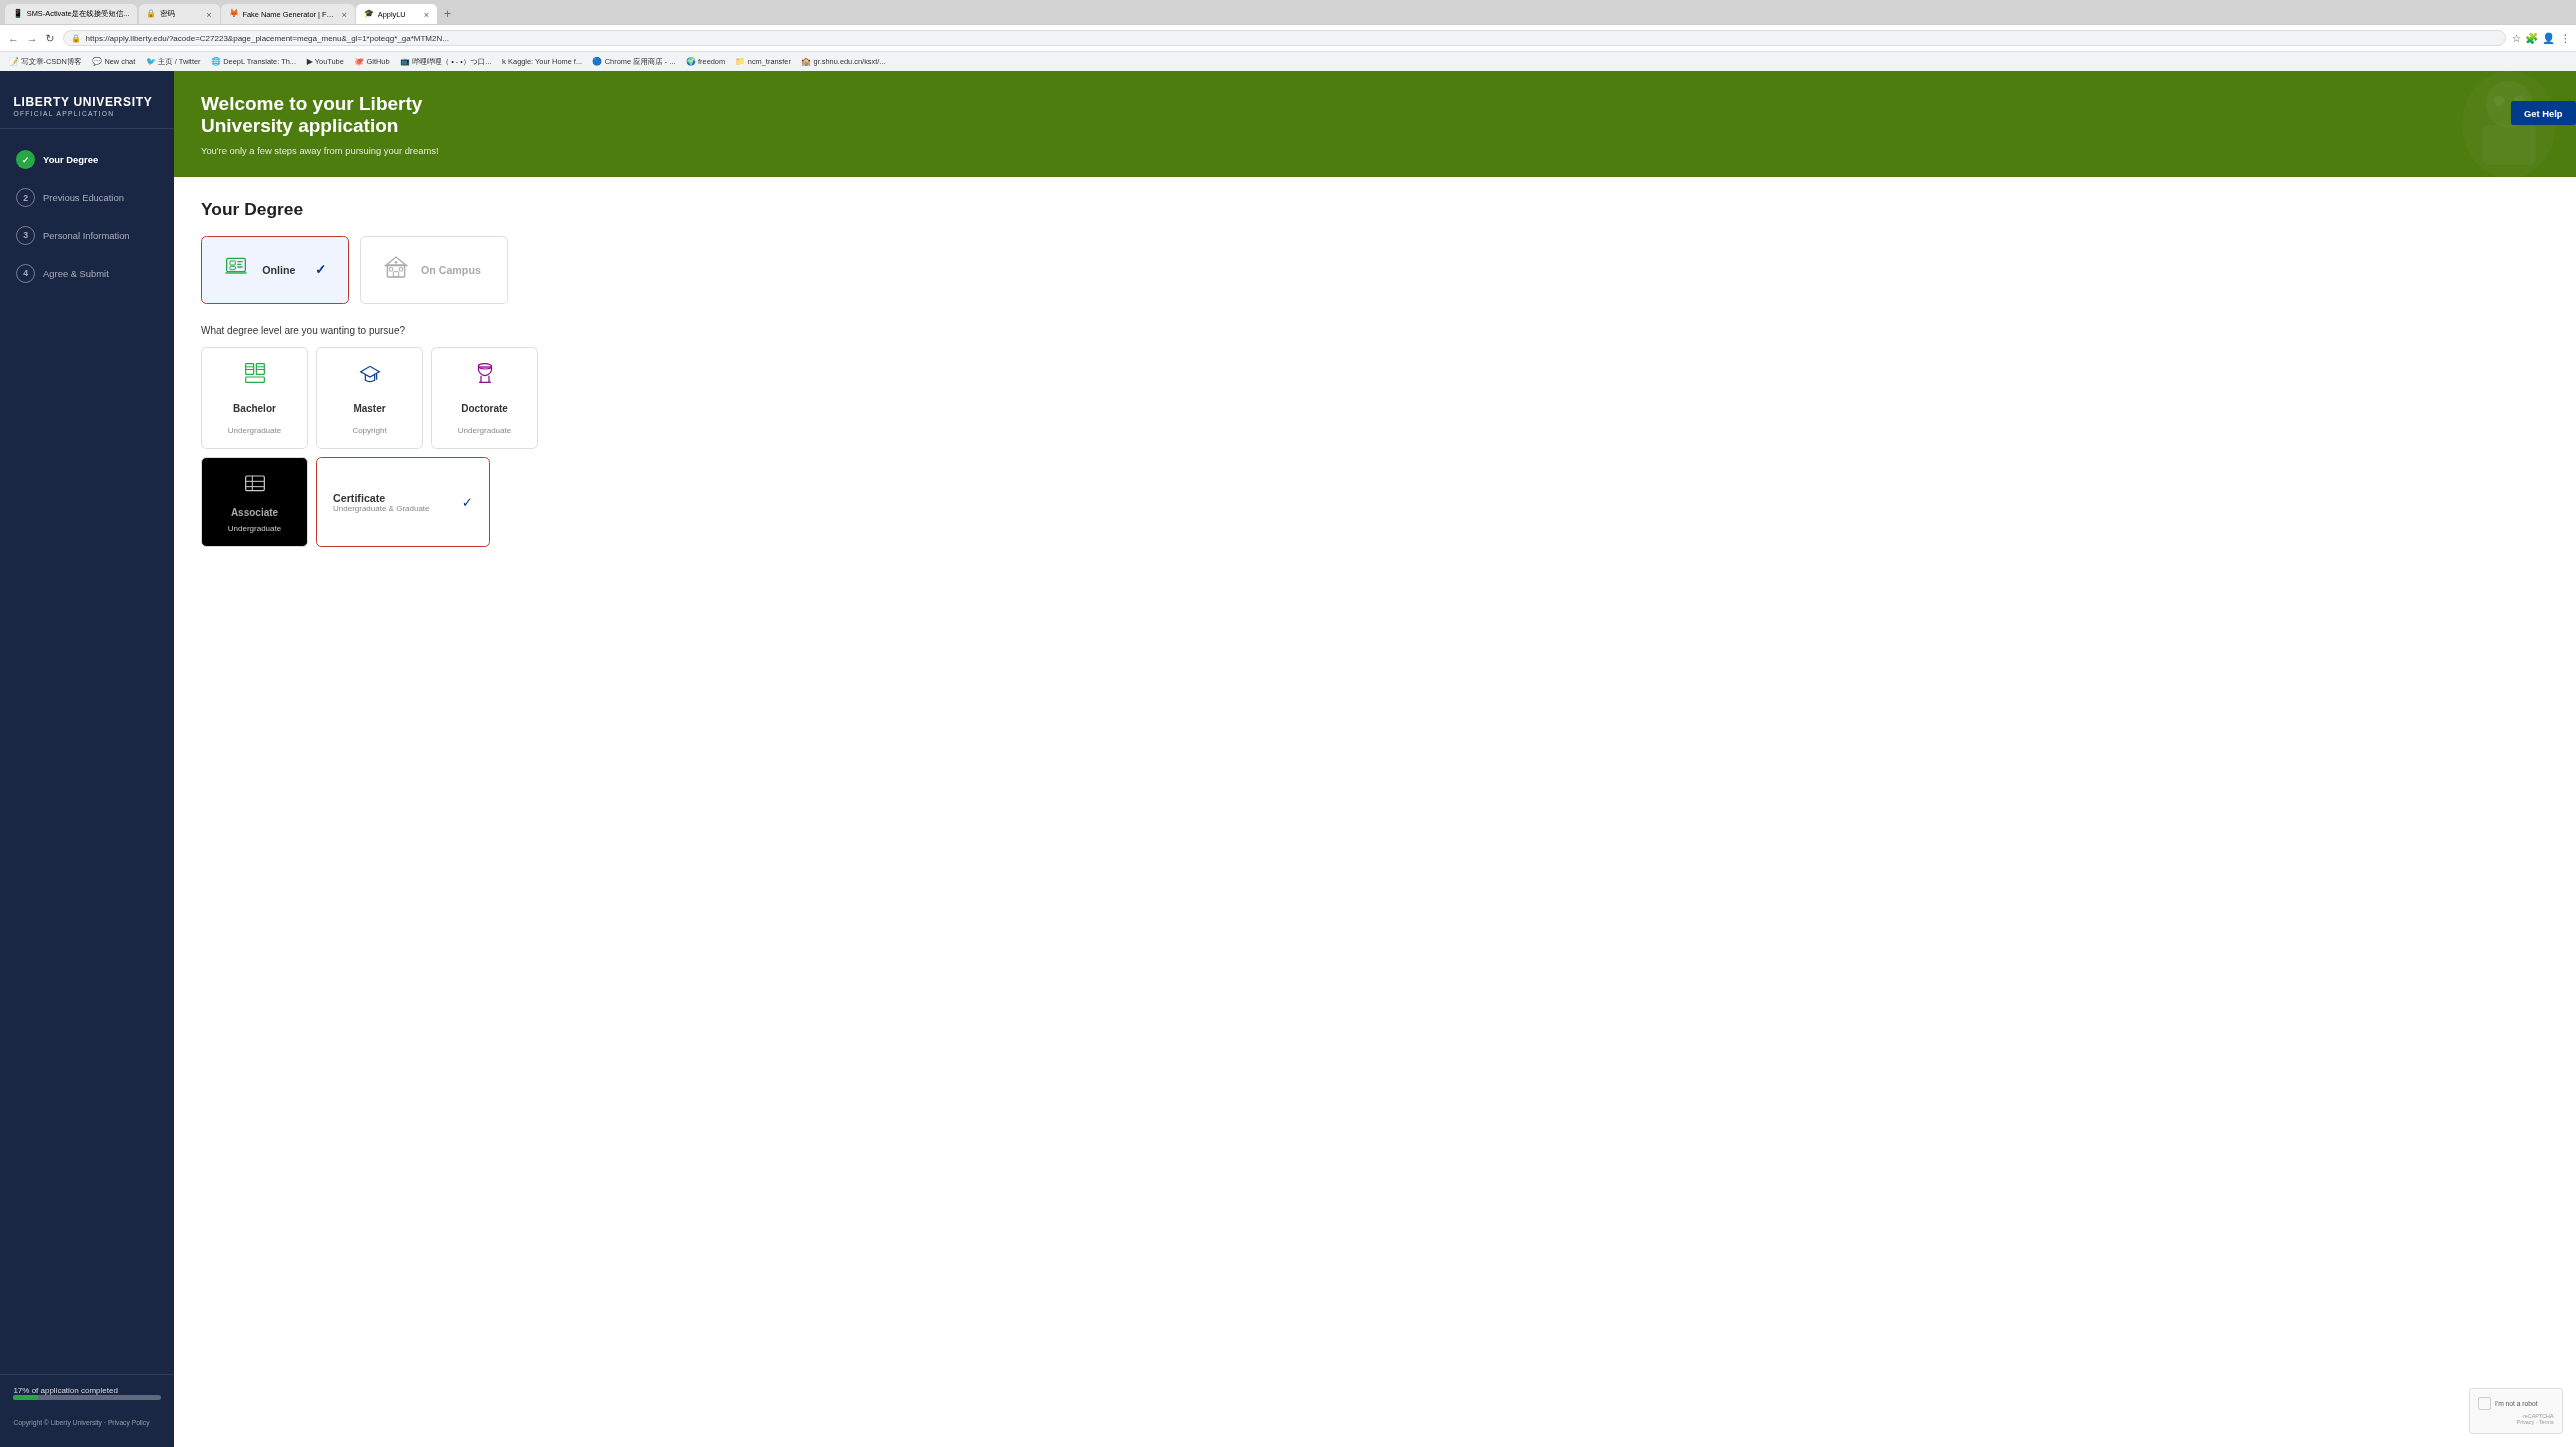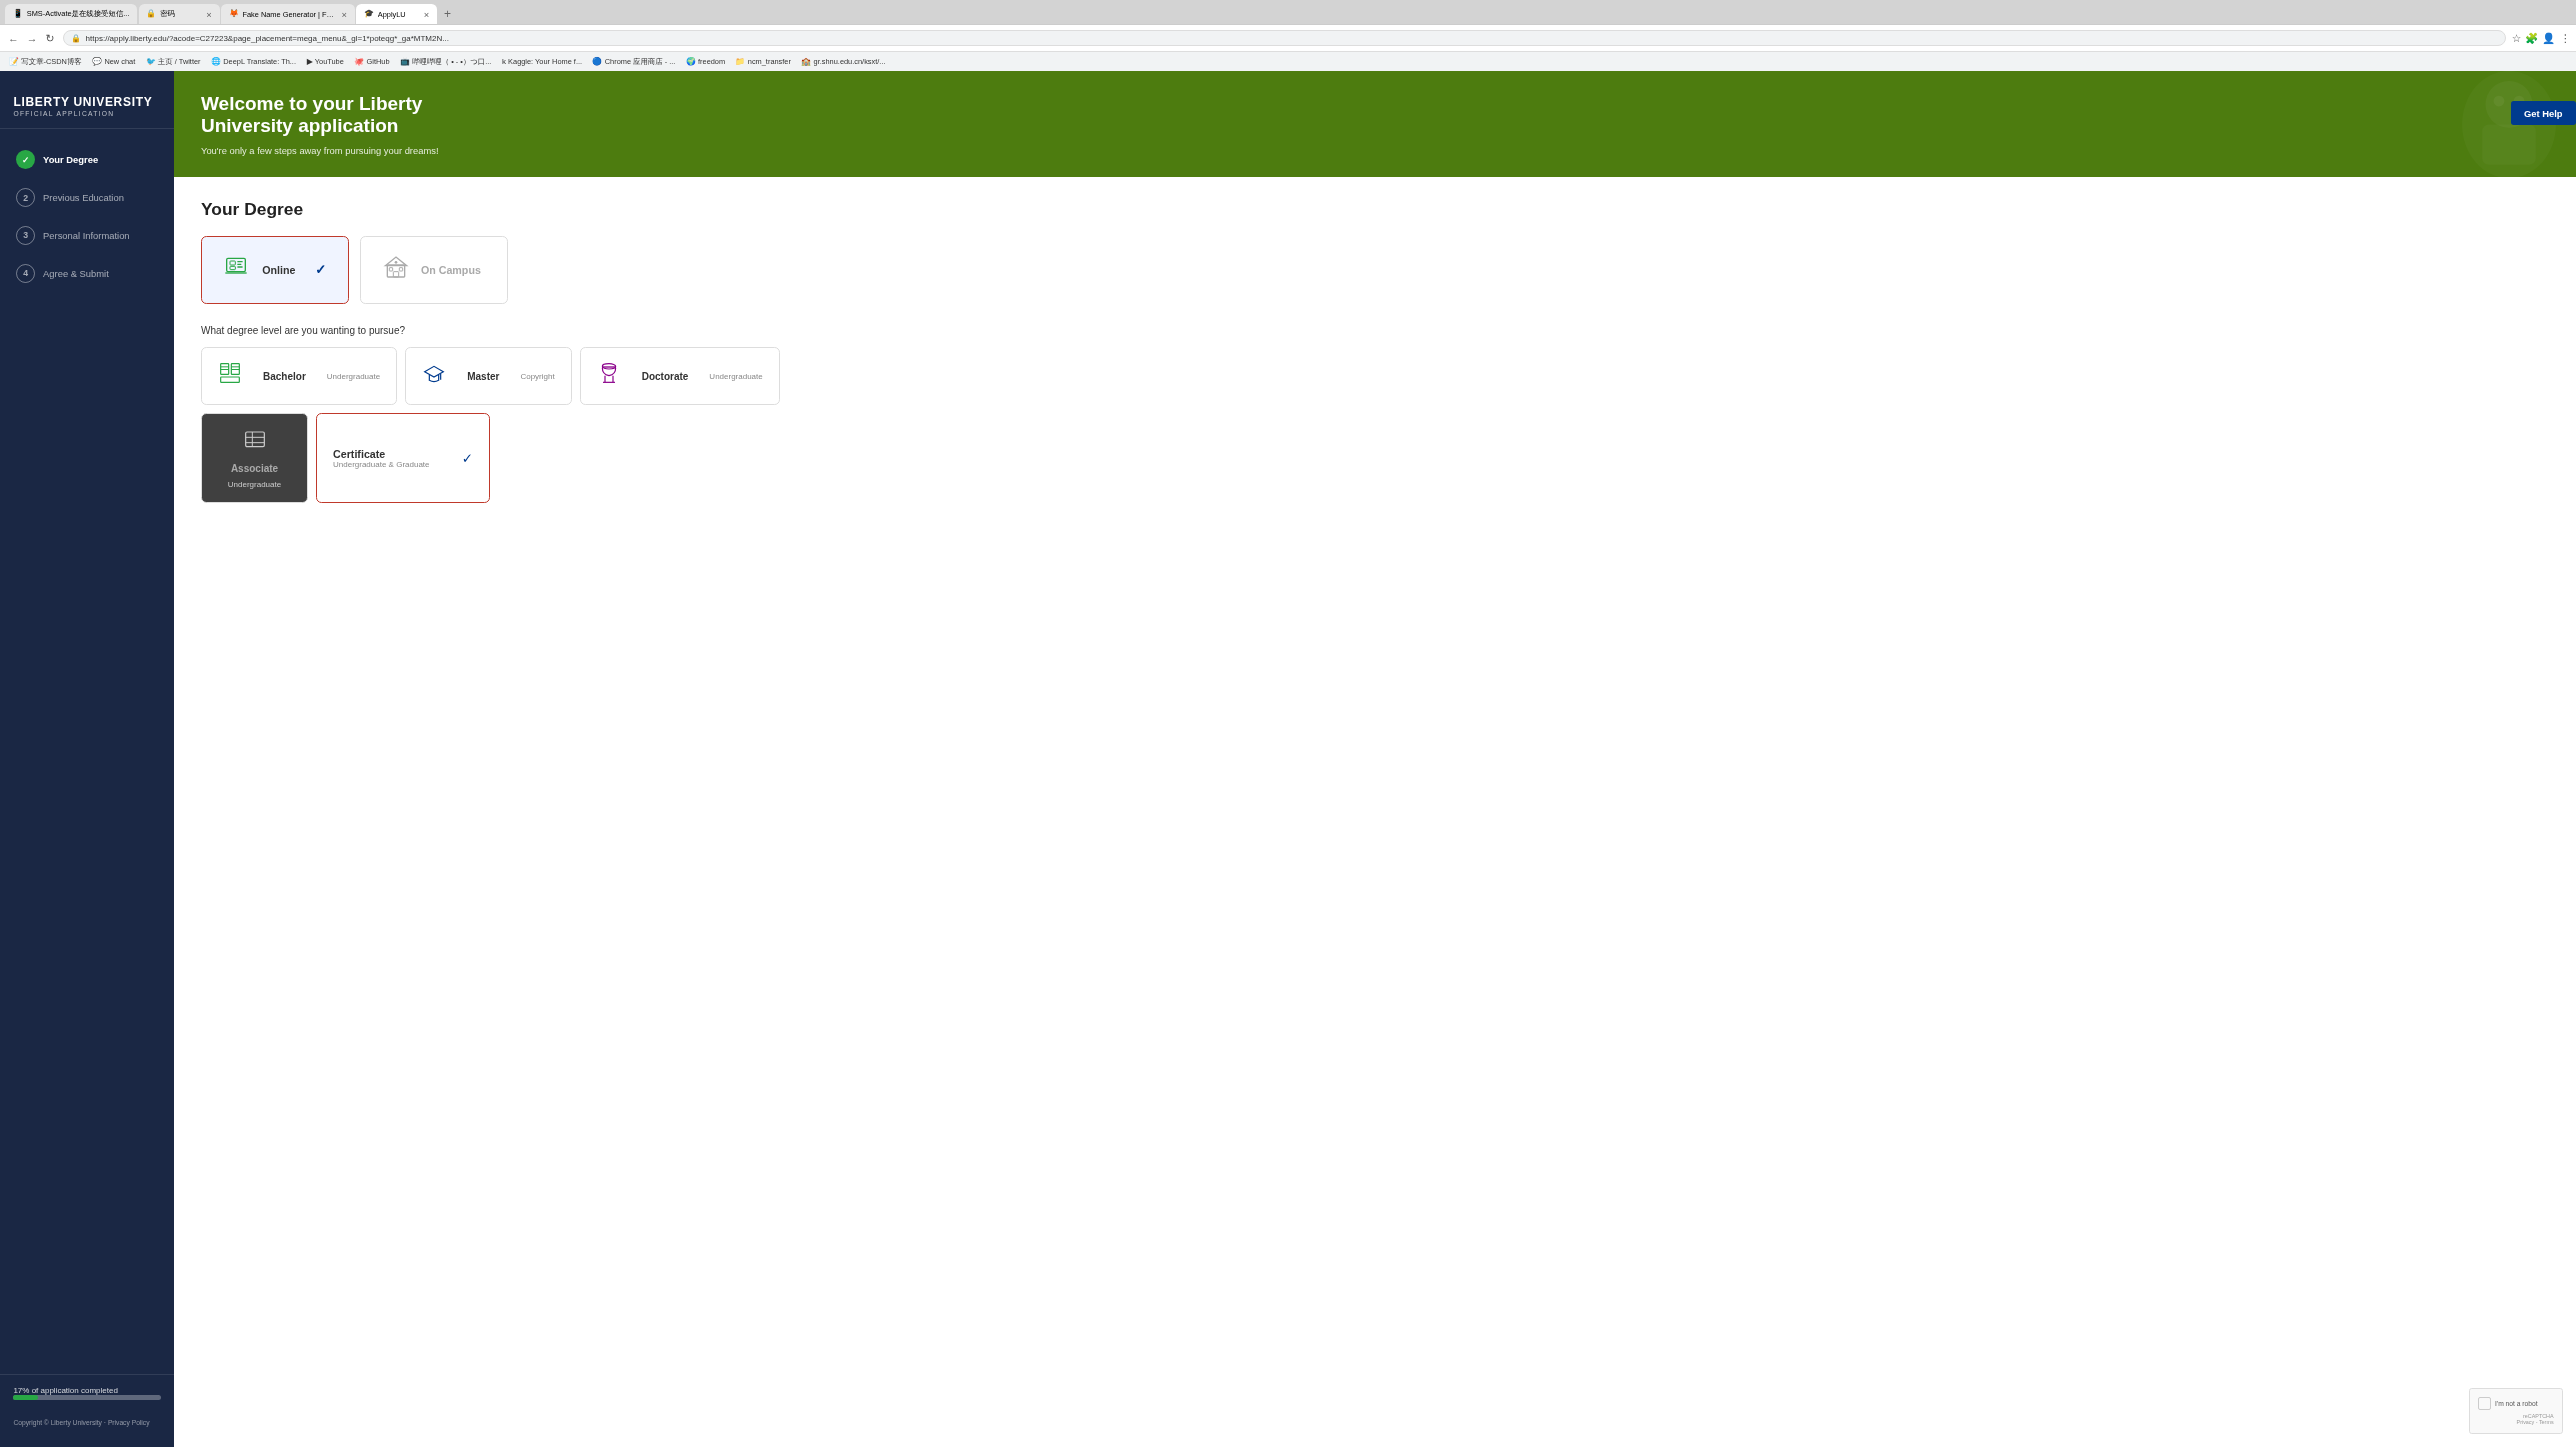--- a/index.html
+++ b/index.html
@@ -73,38 +73,38 @@
     .location-card { border: 1.3px solid #ddd; border-radius: 5.4px; padding: 16px 21.5px; display: flex; align-items: center; gap: 10.7px; cursor: pointer; min-width: 148px; background: white; }
     .location-card.selected-blue { border: 1.3px solid #003b8e; background: #f0f4ff; }
     .location-card-icon { font-size: 24px; color: #28a745; }
     .location-card-icon.grey { color: #aaa; }
     .location-card-label { font-size: 10.7px; font-weight: bold; color: #333; flex: 1; }
     .location-card-check { color: #003b8e; font-size: 13.4px; font-weight: bold; }
 
     
     .degree-section { margin-top: 5.4px; }
     .degree-cards { display: flex; gap: 8px; flex-wrap: wrap; }
-    .degree-card { border: 1.3px solid #ddd; border-radius: 5.4px; padding: 13.4px 16px; display: flex; flex-direction: row; align-items: center; gap: 21px; cursor: pointer; min-width: 107px; background: white; }
+    .degree-card { border: 1.3px solid #ddd; border-radius: 5.4px; padding: 13.4px 16px; display: flex; flex-direction: column; align-items: center; gap: 12px; cursor: pointer; min-width: 107px; background: white; }
     .degree-card-icon { font-size: 21.5px; }
     .degree-card-icon.green { color: #28a745; }
     .degree-card-icon.blue { color: #003b8e; }
     .degree-card-icon.purple { color: #8b008b; }
     .degree-card-title { font-size: 10px; font-weight: bold; color: #333; }
     .degree-card-sub { font-size: 8px; color: #888; }
 
     .degree-row2 { display: flex; gap: 8px; margin-top: 8px; }
 
     
     .cert-card { border: 1.3px solid #c0392b; border-radius: 5.4px; padding: 13.4px 16px; display: flex; align-items: center; gap: 8px; cursor: pointer; background: white; min-width: 174px; }
     .cert-card-text .cert-title { font-size: 10.7px; font-weight: bold; color: #333; }
     .cert-card-text .cert-sub { font-size: 8px; color: #888; }
     .cert-check { color: #003b8e; font-size: 13.4px; margin-left: auto; }
 
     
-    .assoc-card { border: 1.3px solid #ddd; border-radius: 5.4px; padding: 13.4px 16px; display: flex; flex-direction: column; align-items: center; gap: 5.4px; cursor: pointer; min-width: 107px; background: #404040; }
+    .assoc-card { border: 1.3px solid #ddd; border-radius: 5.4px; padding: 13.4px 16px; display: flex; flex-direction: column; align-items: center; gap: 5.4px; cursor: pointer; min-width: 107px; background: #000000; }
     .assoc-title { font-size: 10px; font-weight: bold; color: #aaa; }
     .assoc-sub { font-size: 8px; color: #ccc; }
 
     
     .recaptcha { position: fixed; bottom: 13.4px; right: 13.4px; background: #f9f9f9; border: 0.7px solid #ddd; border-radius: 2.7px; padding: 8px; font-size: 6.7px; color: #666; width: 94px; }
   </style>
 </head>
 <body>
 
 <div class="browser-chrome">

